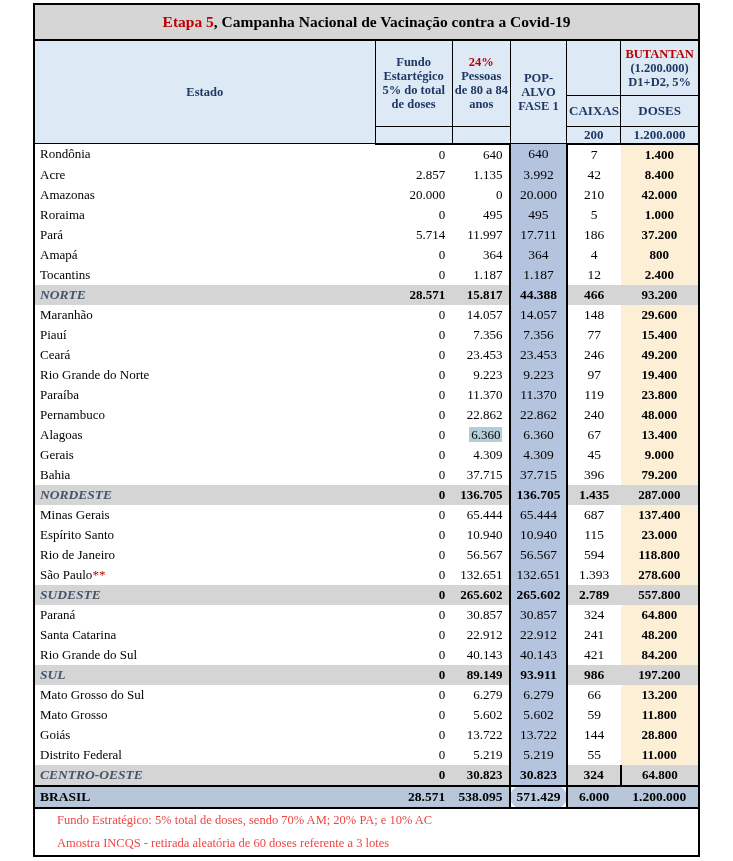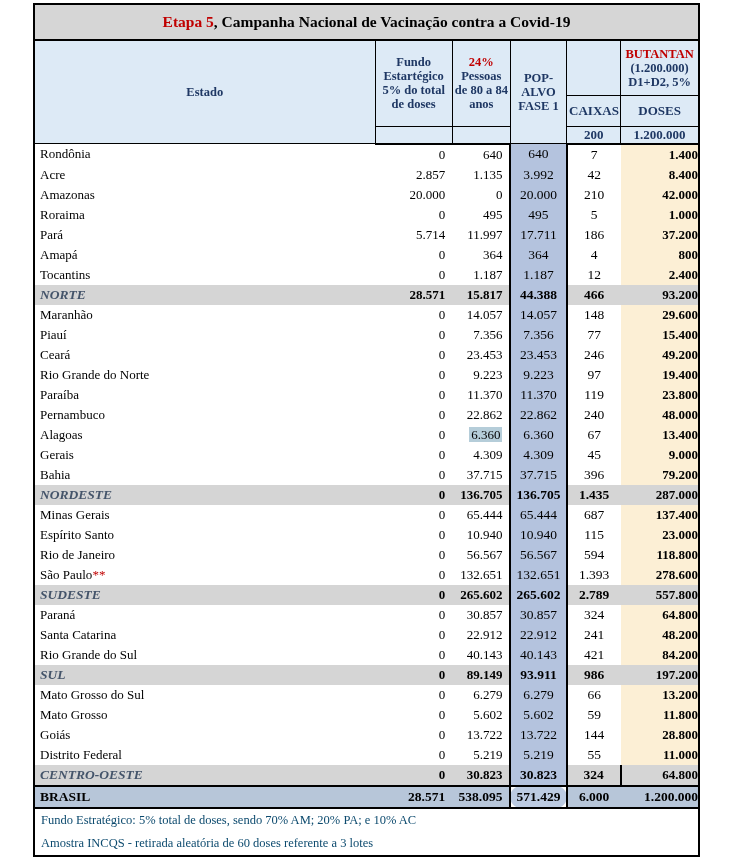--- a/index.html
+++ b/index.html
@@ -47,35 +47,35 @@
     font-size:13px; height:20px; padding:0; color:#000;
     vertical-align:middle; line-height:20px;
   }
   .c-estado { text-align:left; padding-left:5px; }
   .c-fundo, .c-pessoas { text-align:right; padding-right:7px; }
   .c-popalvo {
     text-align:center; background:#B4C3DE;
     border-left:2px solid #000; border-right:2px solid #000; font-size:13.5px;
   }
   .c-caixas { text-align:center; font-size:13.5px; }
-  .c-doses  { text-align:right; font-weight:bold; background:#FCEFD5;margin-left:8px; }
+  .c-doses  { text-align:center; font-weight:bold; background:#FCEFD5;margin-left:8px; }
   tr.row-region td { background:#D5D5D5; font-weight:bold; }
   tr.row-region .c-popalvo { background:#B4C3DE; }
   tr.row-region .c-estado { color:#44546A; font-size:13.5px;font-style:italic; }
   tr.row-total td {
     background:#B7C6D9; font-weight:bold; font-size:13.5px;
     border-top:2px solid #000; border-bottom:2px solid #000;
   }
   tr.row-total .c-popalvo { background:#BCCBE2;border-radius:11px; }
   td.cb { border-right:2px solid #000; }
   .hl { background:#B5CDD9; padding:0 2px; }
   
   td.footnote {
-    background:#fff; color:#0c4a6e; text-align:left;
-    font-size:12.5px; height:21px; padding-left:6px; font-weight:normal;
+    background:#fff; color:#ef4444; text-align:left;
+    font-size:12.5px; height:21px; padding-left:22px; font-weight:normal;
     line-height:21px;
   }
 </style>
 </head>
 <body>
 
 <div class="page">
 
   <table class="quadro">
     <colgroup>

